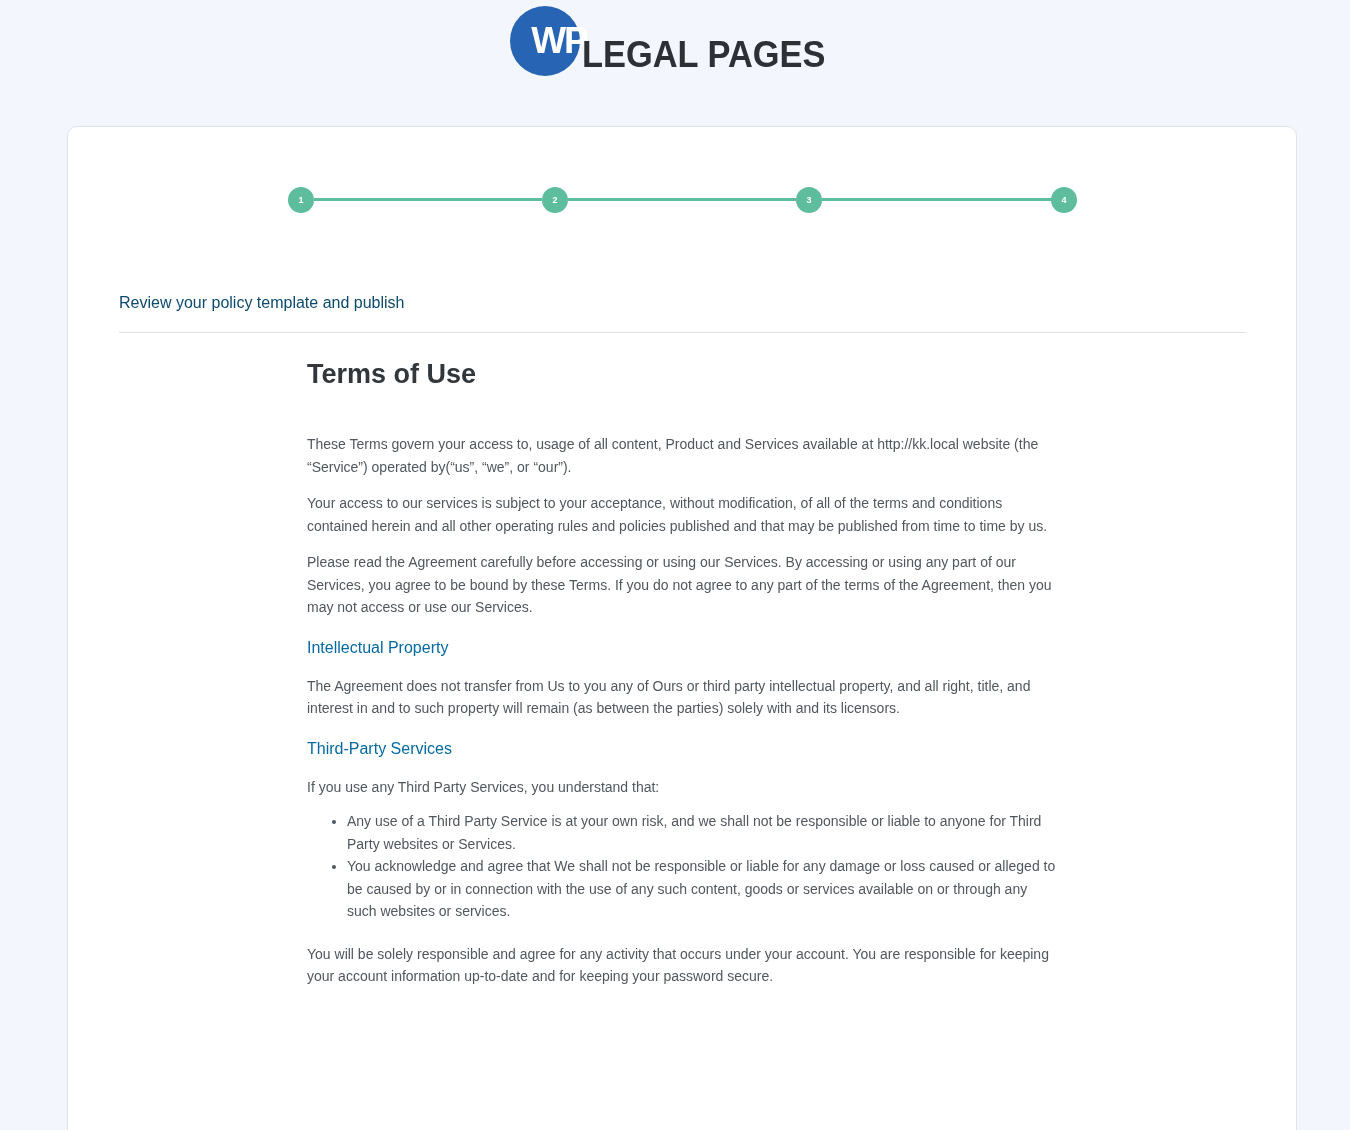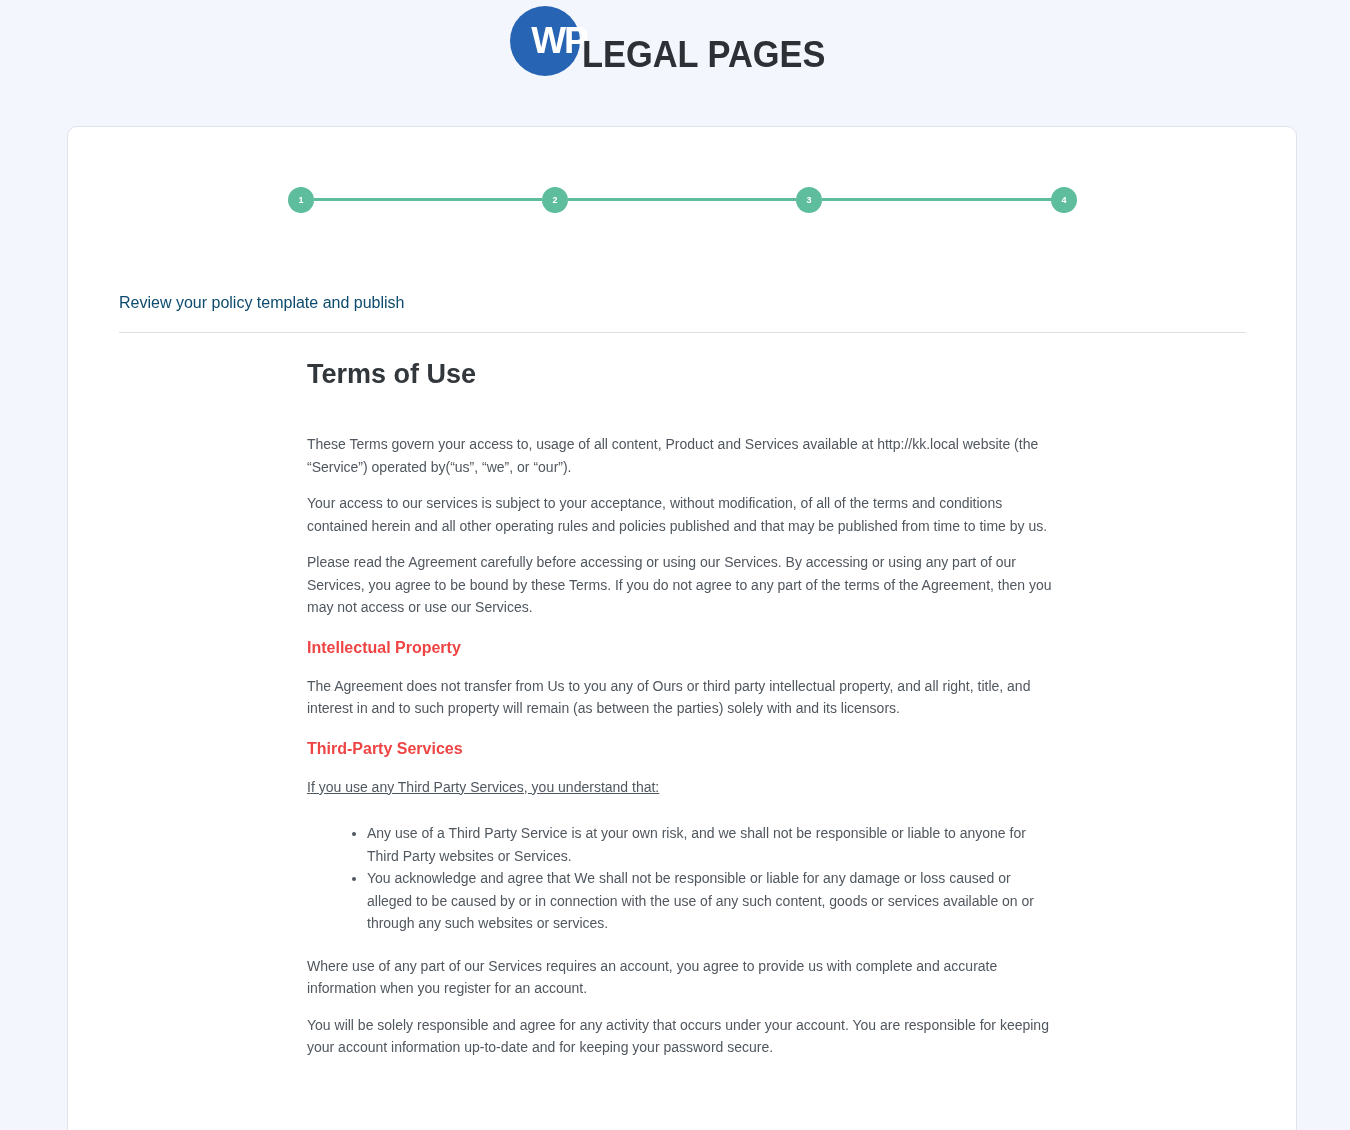--- a/index.html
+++ b/index.html
@@ -75,27 +75,27 @@
       font-size: 14px;
       line-height: 22.5px;
     }
     .policy h1 {
       font-size: 27px; font-weight: bold; color: #32373c;
       line-height: 34px;
       margin-bottom: 42px;
     }
     .policy p { margin-bottom: 14px; }
     .policy h3 {
-      font-size: 16px; font-weight: bold; color: #ef4444;
+      font-size: 16px; font-weight: normal; color: #0369a1;
       line-height: 22px;
       margin-top: 18px;
       margin-bottom: 16px;
     }
     .policy ul {
-      margin-left: 60px;
+      margin-left: 40px;
       margin-bottom: 20px;
       list-style: disc;
     }
     .policy li { margin-bottom: 0; }
   </style>
 </head>
 <body>
 
 <div class="logo">
   <div class="logo-circle">
@@ -122,22 +122,21 @@
   <div class="policy">
     <h1>Terms of Use</h1>
     <p>These Terms govern your access to, usage of all content, Product and Services available at http://kk.local website (the “Service”) operated by(“us”, “we”, or “our”).</p>
     <p>Your access to our services is subject to your acceptance, without modification, of all of the terms and conditions contained herein and all other operating rules and policies published and that may be published from time to time by us.</p>
     <p>Please read the Agreement carefully before accessing or using our Services. By accessing or using any part of our Services, you agree to be bound by these Terms. If you do not agree to any part of the terms of the Agreement, then you may not access or use our Services.</p>
 
     <h3>Intellectual Property</h3>
     <p>The Agreement does not transfer from Us to you any of Ours or third party intellectual property, and all right, title, and interest in and to such property will remain (as between the parties) solely with and its licensors.</p>
 
     <h3>Third-Party Services</h3>
-    <p style="margin-bottom:24px;text-decoration:underline;">If you use any Third Party Services, you understand that:</p>
+    <p style="margin-bottom:12px;">If you use any Third Party Services, you understand that:</p>
     <ul>
       <li>Any use of a Third Party Service is at your own risk, and we shall not be responsible or liable to anyone for Third Party websites or Services.</li>
       <li>You acknowledge and agree that We shall not be responsible or liable for any damage or loss caused or alleged to be caused by or in connection with the use of any such content, goods or services available on or through any such websites or services.</li>
     </ul>
 
-    <p>Where use of any part of our Services requires an account, you agree to provide us with complete and accurate information when you register for an account.</p>
     <p>You will be solely responsible and agree for any activity that occurs under your account. You are responsible for keeping your account information up-to-date and for keeping your password secure.</p>
   </div>
 </div>
 
 </body></html>

